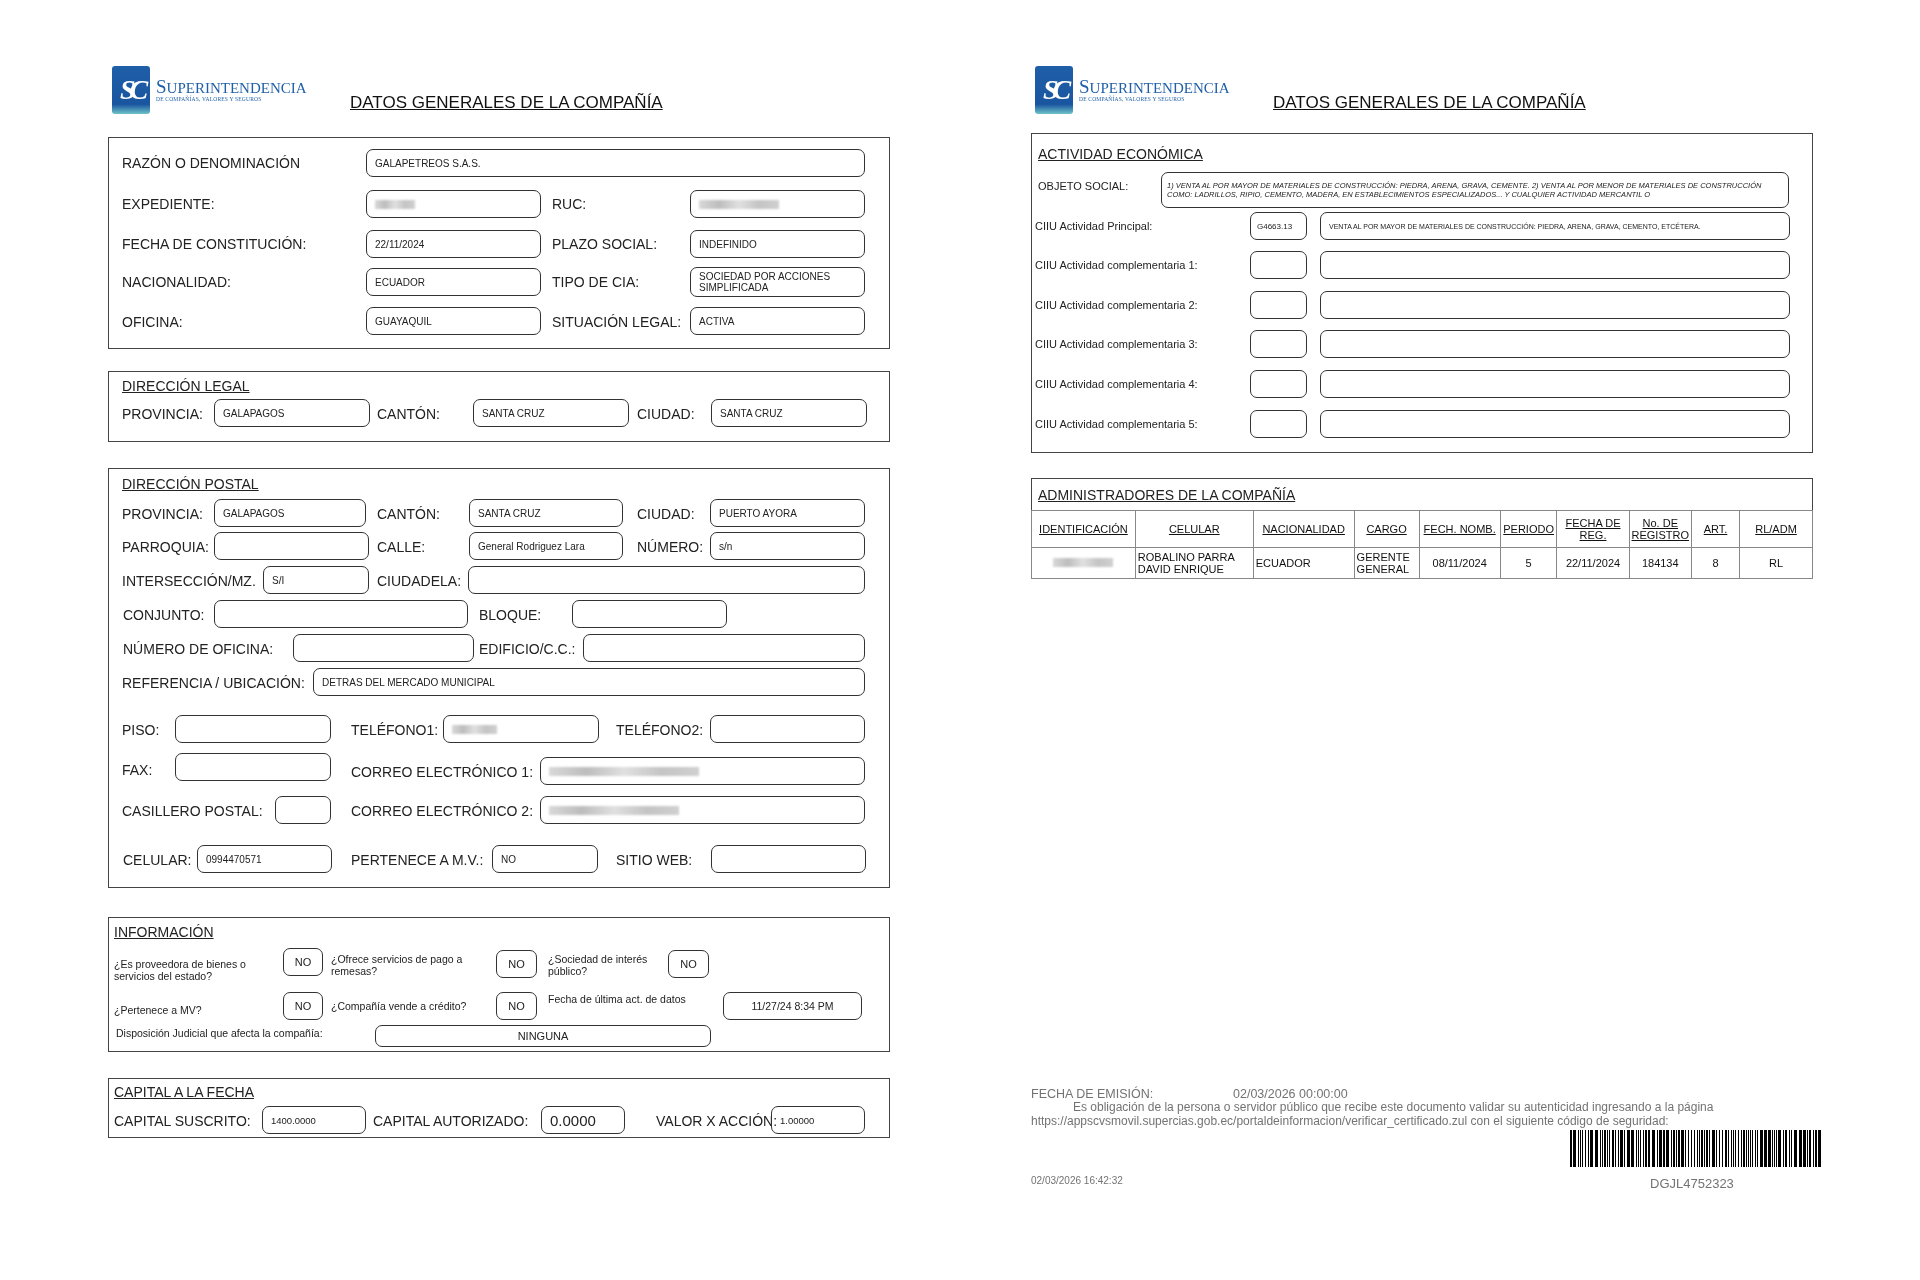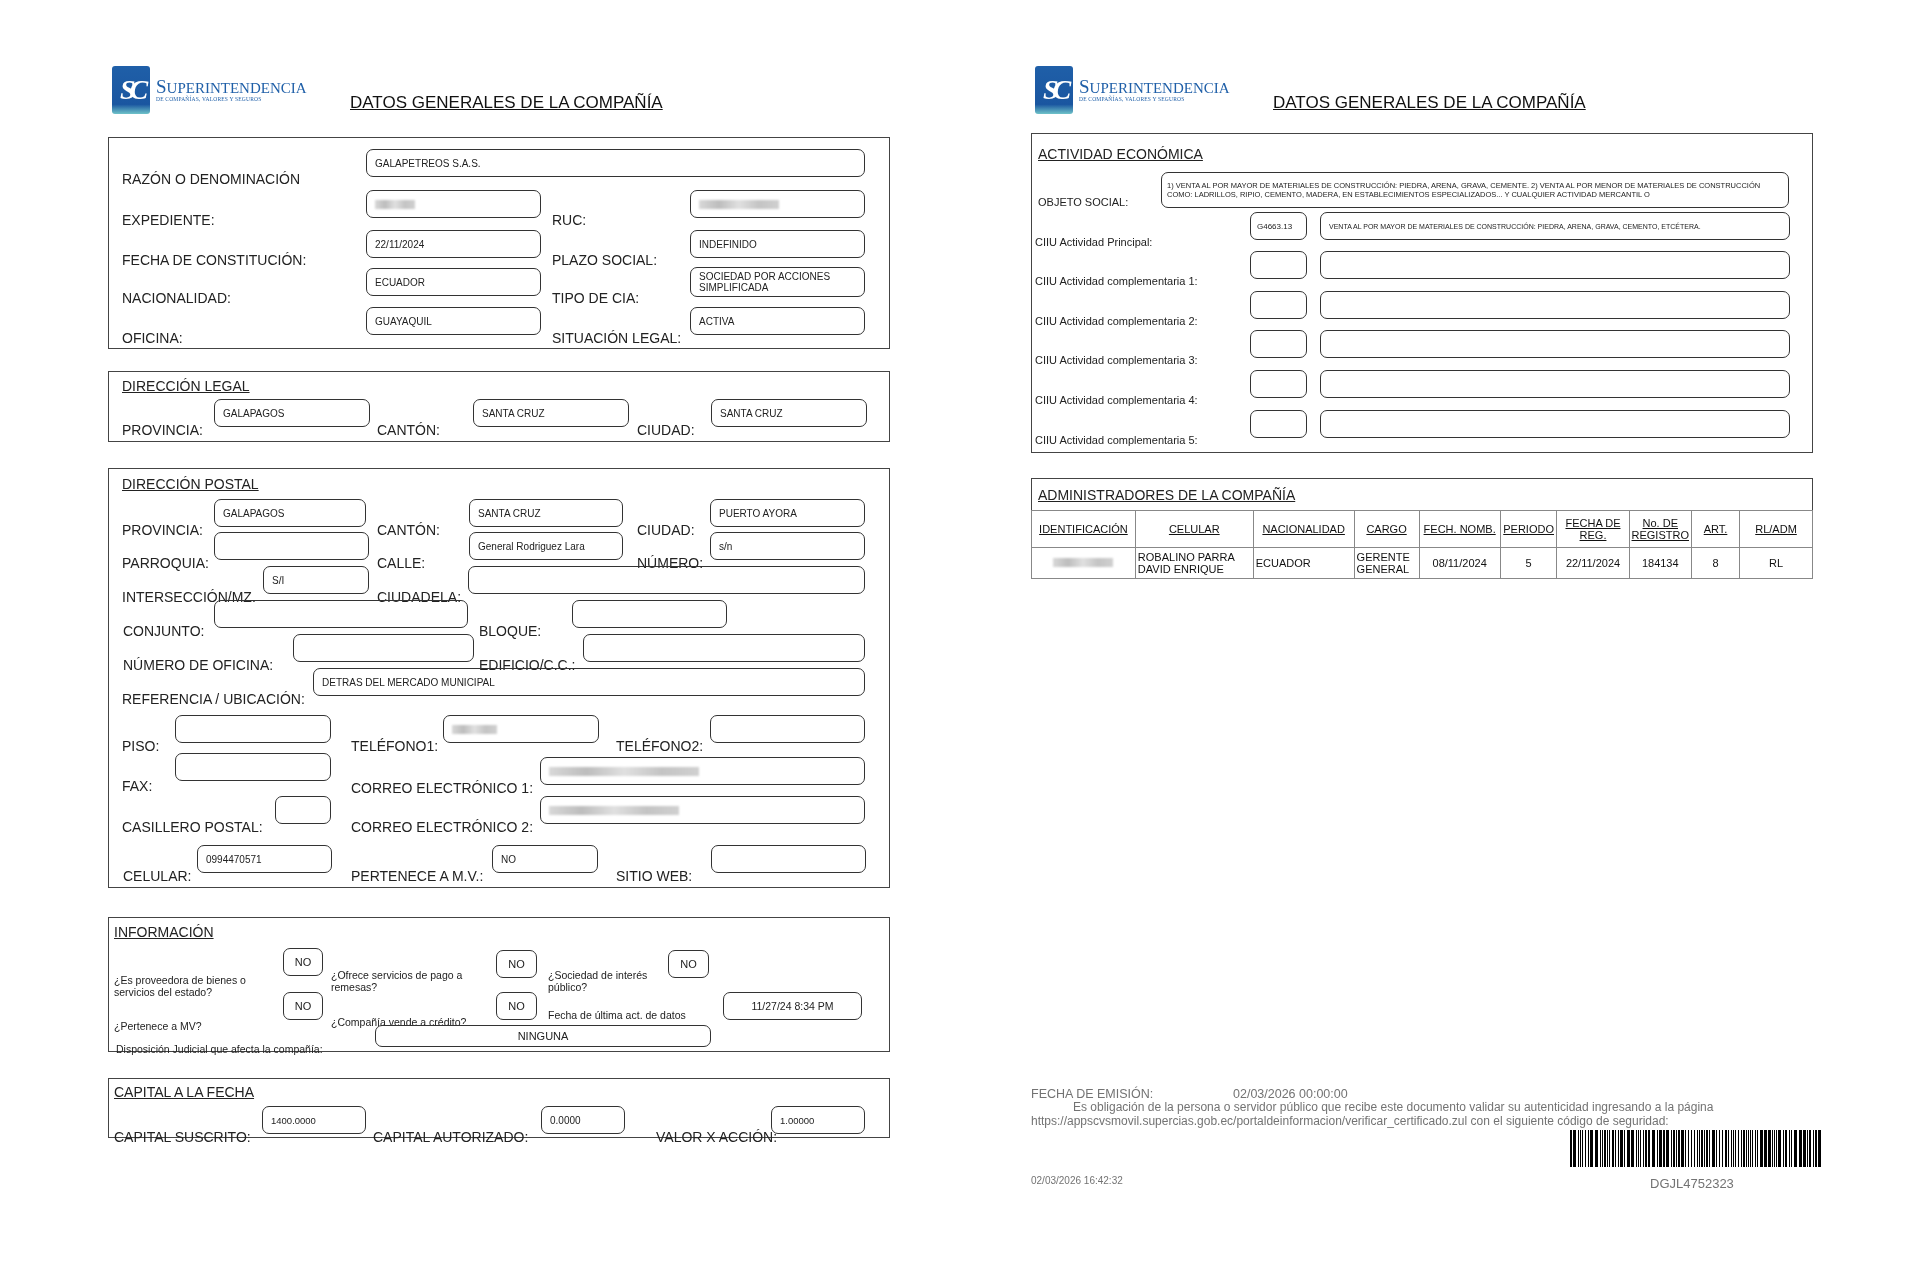--- a/index.html
+++ b/index.html
@@ -9,28 +9,28 @@
   .logo-mark { width:38px; height:48px; background:linear-gradient(#1f5fa8 0%, #1a56a0 80%, #6fc3c9 100%);
                border-radius:3px; color:#fff; font-family:"Liberation Serif", serif; font-weight:bold;
                font-size:28px; display:flex; align-items:center; justify-content:center; letter-spacing:-6px; font-style:italic; }
   .logo-text { margin-left:6px; color:#1f5fa8; font-family:"Liberation Serif", serif; }
   .logo-text .big { font-size:15px; line-height:15px; }
   .logo-text .big b { font-size:19px; font-weight:normal; }
   .logo-text .small { font-size:5.5px; letter-spacing:0.2px; }
   .doc-title { position:absolute; font-size:17px; text-decoration:underline; white-space:nowrap; }
   .panel { position:absolute; border:1.5px solid #444; box-sizing:border-box; }
   .sec-title { position:absolute; font-size:14px; text-decoration:underline; color:#222; white-space:nowrap; }
-  .lbl { position:absolute; font-size:14px; white-space:nowrap; color:#222;margin-top:16px; }
+  .lbl { position:absolute; font-size:14px; white-space:nowrap; color:#222; }
   .lbl.sm { font-size:11px; }
   .lbl.xs { font-size:10.5px; line-height:12px; white-space:normal; }
   .fld { position:absolute; border:1.3px solid #333; border-radius:7px; box-sizing:border-box;
          font-size:10px; display:flex; align-items:center; padding:0 8px; overflow:hidden; white-space:nowrap; color:#222; }
   .fld.wrap { white-space:normal; line-height:11px; font-size:10px; }
   .fld.center { justify-content:center; font-size:11px; }
-  .fld.tiny { font-size:7.5px; line-height:9px; white-space:normal; padding:17px 5px; }
+  .fld.tiny { font-size:7.5px; line-height:9px; white-space:normal; padding:17px 5px;font-style:italic; }
   .blur { display:inline-block; height:9px; background:linear-gradient(90deg,#d8d8d8,#bdbdbd,#e0e0e0,#c4c4c4,#d0d0d0); filter:blur(1.2px); }
   table.admin { position:absolute; border-collapse:collapse; font-size:11px; }
   table.admin th, table.admin td { border:1px solid #888; padding:1px 2px; }
   table.admin th { font-weight:normal; text-decoration:underline; font-size:11px; line-height:12px; height:34px; }
   table.admin td { height:28px; line-height:12px; }
   .c { text-align:center; }
   .footer-txt { position:absolute; font-size:12.5px; white-space:nowrap; color:#737373; }
   .barcode { position:absolute; display:flex; align-items:stretch; }
   .barcode span { display:block; background:#000; height:100%; }
 </style>
@@ -168,21 +168,21 @@
   <div class="fld center" style="left:723px;top:992px;width:139px;height:28px;font-size:10.5px;">11/27/24 8:34 PM</div>
 
   <div class="lbl xs" style="left:116px;top:1027px;width:260px;">Disposición Judicial que afecta la compañía:</div>
   <div class="fld center" style="left:375px;top:1025px;width:336px;height:22px;">NINGUNA</div>
 
   <div class="panel" style="left:108px;top:1078px;width:782px;height:60px;"></div>
   <div class="sec-title" style="left:114px;top:1084px;">CAPITAL A LA FECHA</div>
   <div class="lbl" style="left:114px;top:1113px;">CAPITAL SUSCRITO:</div>
   <div class="fld" style="left:262px;top:1106px;width:104px;height:28px;font-size:9.5px;">1400.0000</div>
   <div class="lbl" style="left:373px;top:1113px;">CAPITAL AUTORIZADO:</div>
-  <div class="fld" style="left:541px;top:1106px;width:84px;height:28px;font-size:10px;text-align:center;">0.0000</div>
+  <div class="fld" style="left:541px;top:1106px;width:84px;height:28px;font-size:15px;text-align:center;">0.0000</div>
   <div class="lbl" style="left:656px;top:1113px;">VALOR X ACCIÓN:</div>
   <div class="fld" style="left:771px;top:1106px;width:94px;height:28px;font-size:9.5px;">1.00000</div>
 </div>
 
 <div>
 
   <div class="logo" style="left:1035px;top:66px;">
     <div class="logo-mark">SC</div>
     <div class="logo-text">
       <div class="big"><b>S</b><span>UPERINTENDENCIA</span></div>

